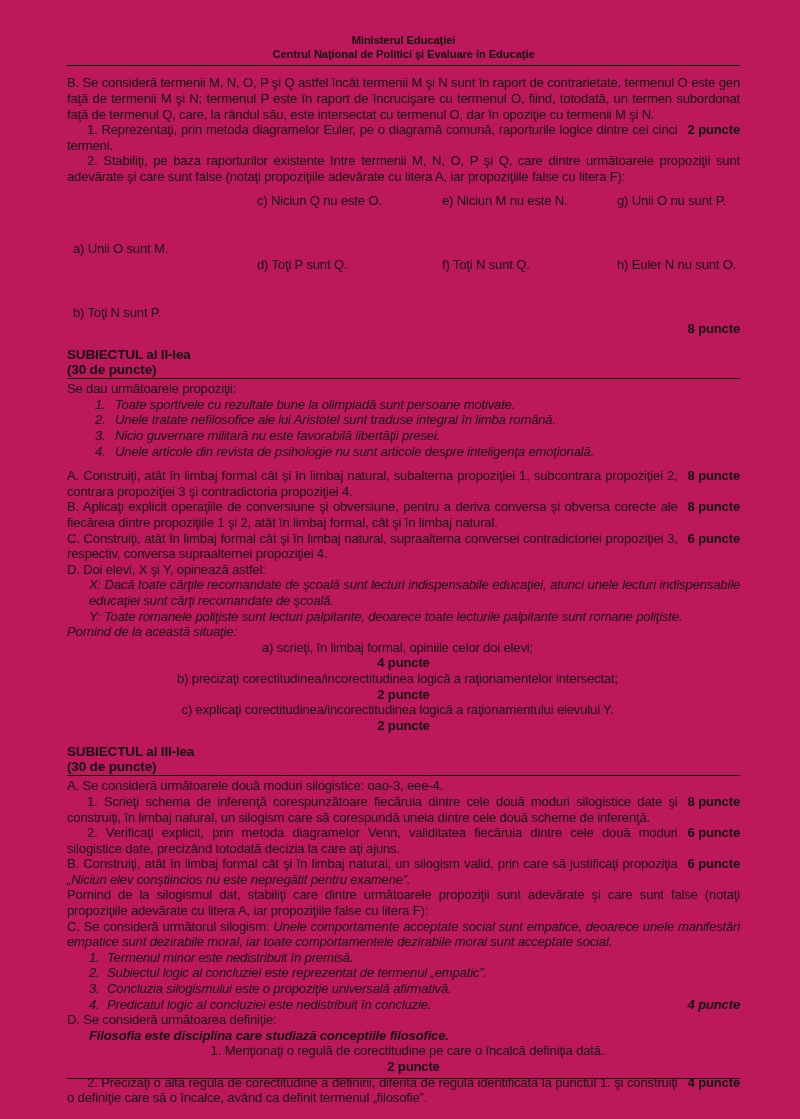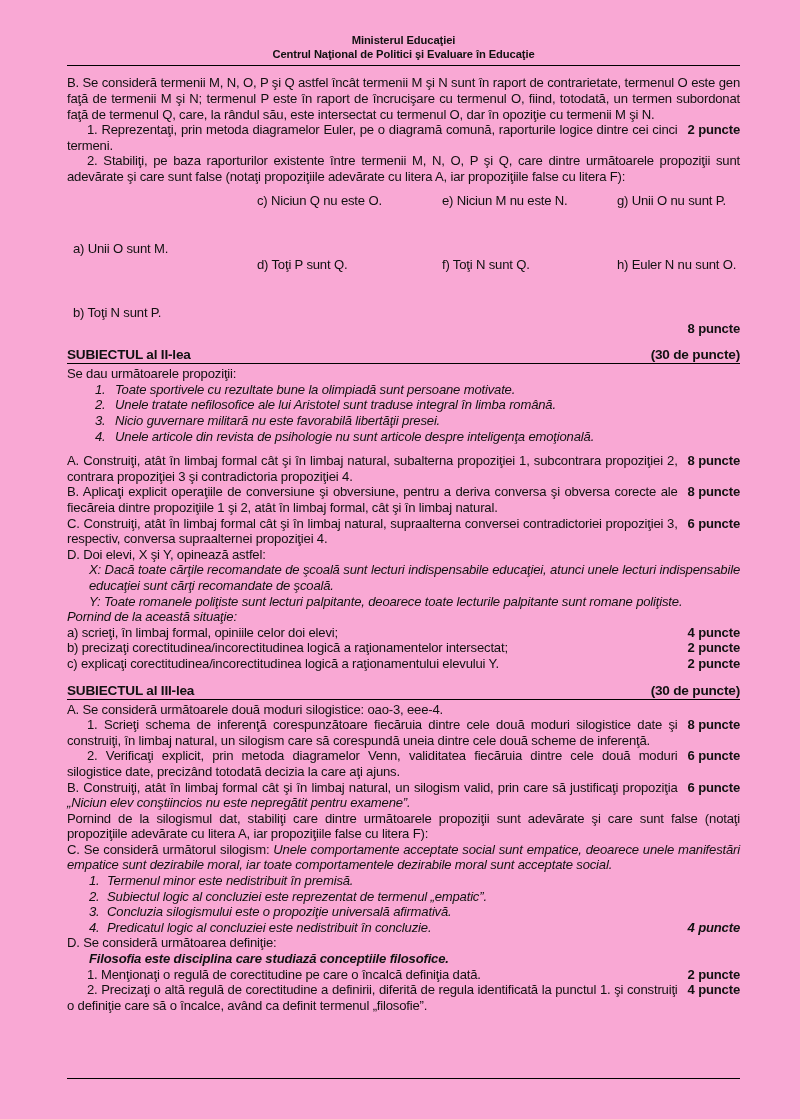--- a/index.html
+++ b/index.html
@@ -9,21 +9,21 @@
     background: #ffffff;
   }
   body {
     font-family: "Liberation Sans", sans-serif;
     color: #111111;
   }
   #page {
     position: relative;
     width: 800px;
     height: 1119px;
-    background: #f9a8d4;
+    background: #be185d;
     overflow: hidden;
     box-sizing: border-box;
   }
   .sheet {
     position: absolute;
     left: 67px;
     top: 0;
     width: 673px;
   }
 
@@ -77,20 +77,21 @@
   .subject-head {
     display: flex;
     justify-content: space-between;
     align-items: baseline;
     font-size: 13.6px;
     font-weight: bold;
     border-bottom: 1.3px solid #000;
     padding-bottom: 1px;
     margin-top: 11px;
     margin-bottom: 2px;
+    flex-direction: column;
   }
   .subject-head .sh-left { letter-spacing: -0.2px; }
   .subject-head .sh-right { letter-spacing: -0.2px; }
 
   
   .numlist {
     margin: 0;
     padding: 0;
     list-style: none;
   }
@@ -127,24 +128,25 @@
     font-size: 13.1px;
     line-height: 15.6px;
     letter-spacing: -0.18px;
     text-align: justify;
   }
 
   
   .row-pts {
     display: flex;
     justify-content: space-between;
-    align-items: flex-start;
-    font-size: 13.1px;
-    line-height: 15.6px;
-    letter-spacing: -0.18px;
+    align-items: center;
+    font-size: 13.1px;
+    line-height: 15.6px;
+    letter-spacing: -0.18px;
+    flex-direction: column;
   }
   .row-pts .rp-text { padding-right: 12px; }
   .row-pts .rp-pts { font-weight: bold; white-space: nowrap; }
 
   
   .footer-wrap {
     position: absolute;
     left: 67px;
     top: 1078px;
     width: 673px;

